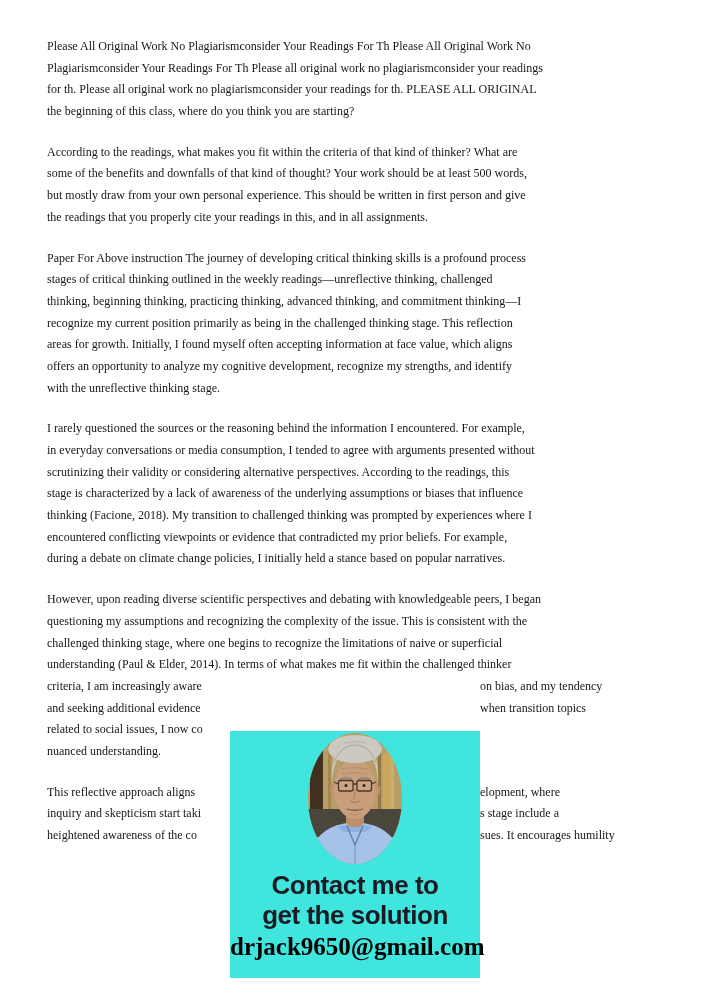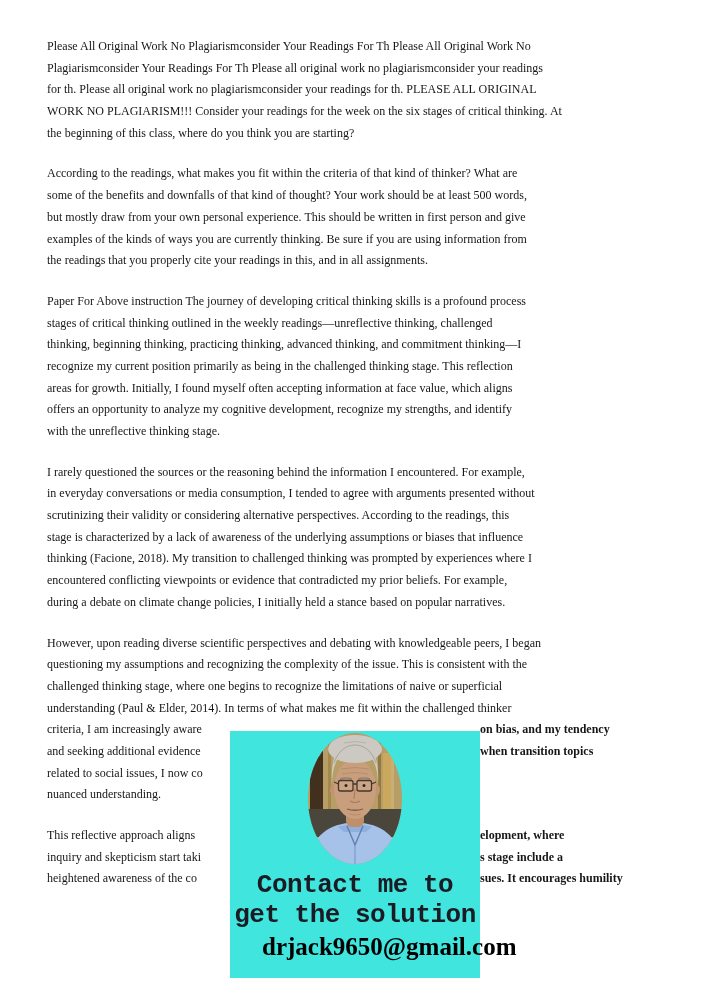--- a/index.html
+++ b/index.html
@@ -12,21 +12,21 @@
   .doc{
     position:absolute;left:47px;top:36px;width:640px;
     color:#161616;
   }
   .para{margin:0 0 19px 0;}
   .line{
     position:relative;
     height:21.7px;line-height:21.7px;
     font-size:12px;white-space:nowrap;
   }
-  .rfrag{position:absolute;left:433px;top:0;font-weight:bold;}
+  .rfrag{position:absolute;left:433px;top:0;}
   
   .ad{
     position:absolute;left:230px;top:731px;width:250px;height:247px;
     text-align:center;z-index:5;
   }
   .photo-wrap{width:94px;height:131px;margin:2px auto 0 auto;}
   .headline{
     margin-top:6px;
     font-family:"Liberation Sans", sans-serif;
     font-weight:700;font-size:26px;line-height:30px;letter-spacing:-0.5px;
@@ -38,28 +38,26 @@
   }
 </style>
 </head>
 <body style="background: rgb(255, 255, 255);">
 
 <div class="doc" id="doc" style="color: rgb(22, 22, 22);">
     <div class="para">
       <div class="line">Please All Original Work No Plagiarismconsider Your Readings For Th Please All Original Work No</div>
       <div class="line">Plagiarismconsider Your Readings For Th Please all original work no plagiarismconsider your readings</div>
       <div class="line">for th. Please all original work no plagiarismconsider your readings for th. PLEASE ALL ORIGINAL</div>
-      <div class="line">WORK NO PLAGIARISM!!! Consider your readings for the week on the six stages of critical thinking. At</div>
       <div class="line">the beginning of this class, where do you think you are starting?</div>
     </div>
     <div class="para">
       <div class="line">According to the readings, what makes you fit within the criteria of that kind of thinker? What are</div>
       <div class="line">some of the benefits and downfalls of that kind of thought? Your work should be at least 500 words,</div>
       <div class="line">but mostly draw from your own personal experience. This should be written in first person and give</div>
-      <div class="line">examples of the kinds of ways you are currently thinking. Be sure if you are using information from</div>
       <div class="line">the readings that you properly cite your readings in this, and in all assignments.</div>
     </div>
     <div class="para">
       <div class="line">Paper For Above instruction The journey of developing critical thinking skills is a profound process</div>
       <div class="line">stages of critical thinking outlined in the weekly readings—unreflective thinking, challenged</div>
       <div class="line">thinking, beginning thinking, practicing thinking, advanced thinking, and commitment thinking—I</div>
       <div class="line">recognize my current position primarily as being in the challenged thinking stage. This reflection</div>
       <div class="line">areas for growth. Initially, I found myself often accepting information at face value, which aligns</div>
       <div class="line">offers an opportunity to analyze my cognitive development, recognize my strengths, and identify</div>
       <div class="line">with the unreflective thinking stage.</div>
@@ -142,18 +140,18 @@
         <circle cx="38" cy="52.5" r="1.5" fill="#2e241c"></circle>
         <circle cx="56" cy="52.5" r="1.5" fill="#2e241c"></circle>
 
         <path d="M47,56 L46,66 M42,68 Q47,71 52,68" fill="none" stroke="#a87d5e" stroke-width="1.1"></path>
 
         <path d="M39,76 Q47,78.5 55,76" fill="none" stroke="#7d5a45" stroke-width="1.3"></path>
         <path d="M41,81 Q47,83 53,81" fill="none" stroke="#b08a68" stroke-width="0.8"></path>
       </g>
     </svg>
   </div>
-  <div class="headline" style="color: rgb(27, 27, 36); font-family: Liberation Mono, monospace;">
+  <div class="headline" style="color: rgb(27, 27, 36);">
     <div>Contact me to</div>
     <div>get the solution</div>
   </div>
-  <div class="email" style="color: rgb(0, 0, 0); padding-left: 32px;">drjack9650@gmail.com</div>
+  <div class="email" style="color: rgb(0, 0, 0);">drjack9650@gmail.com</div>
 </div>
 
 </body></html>

